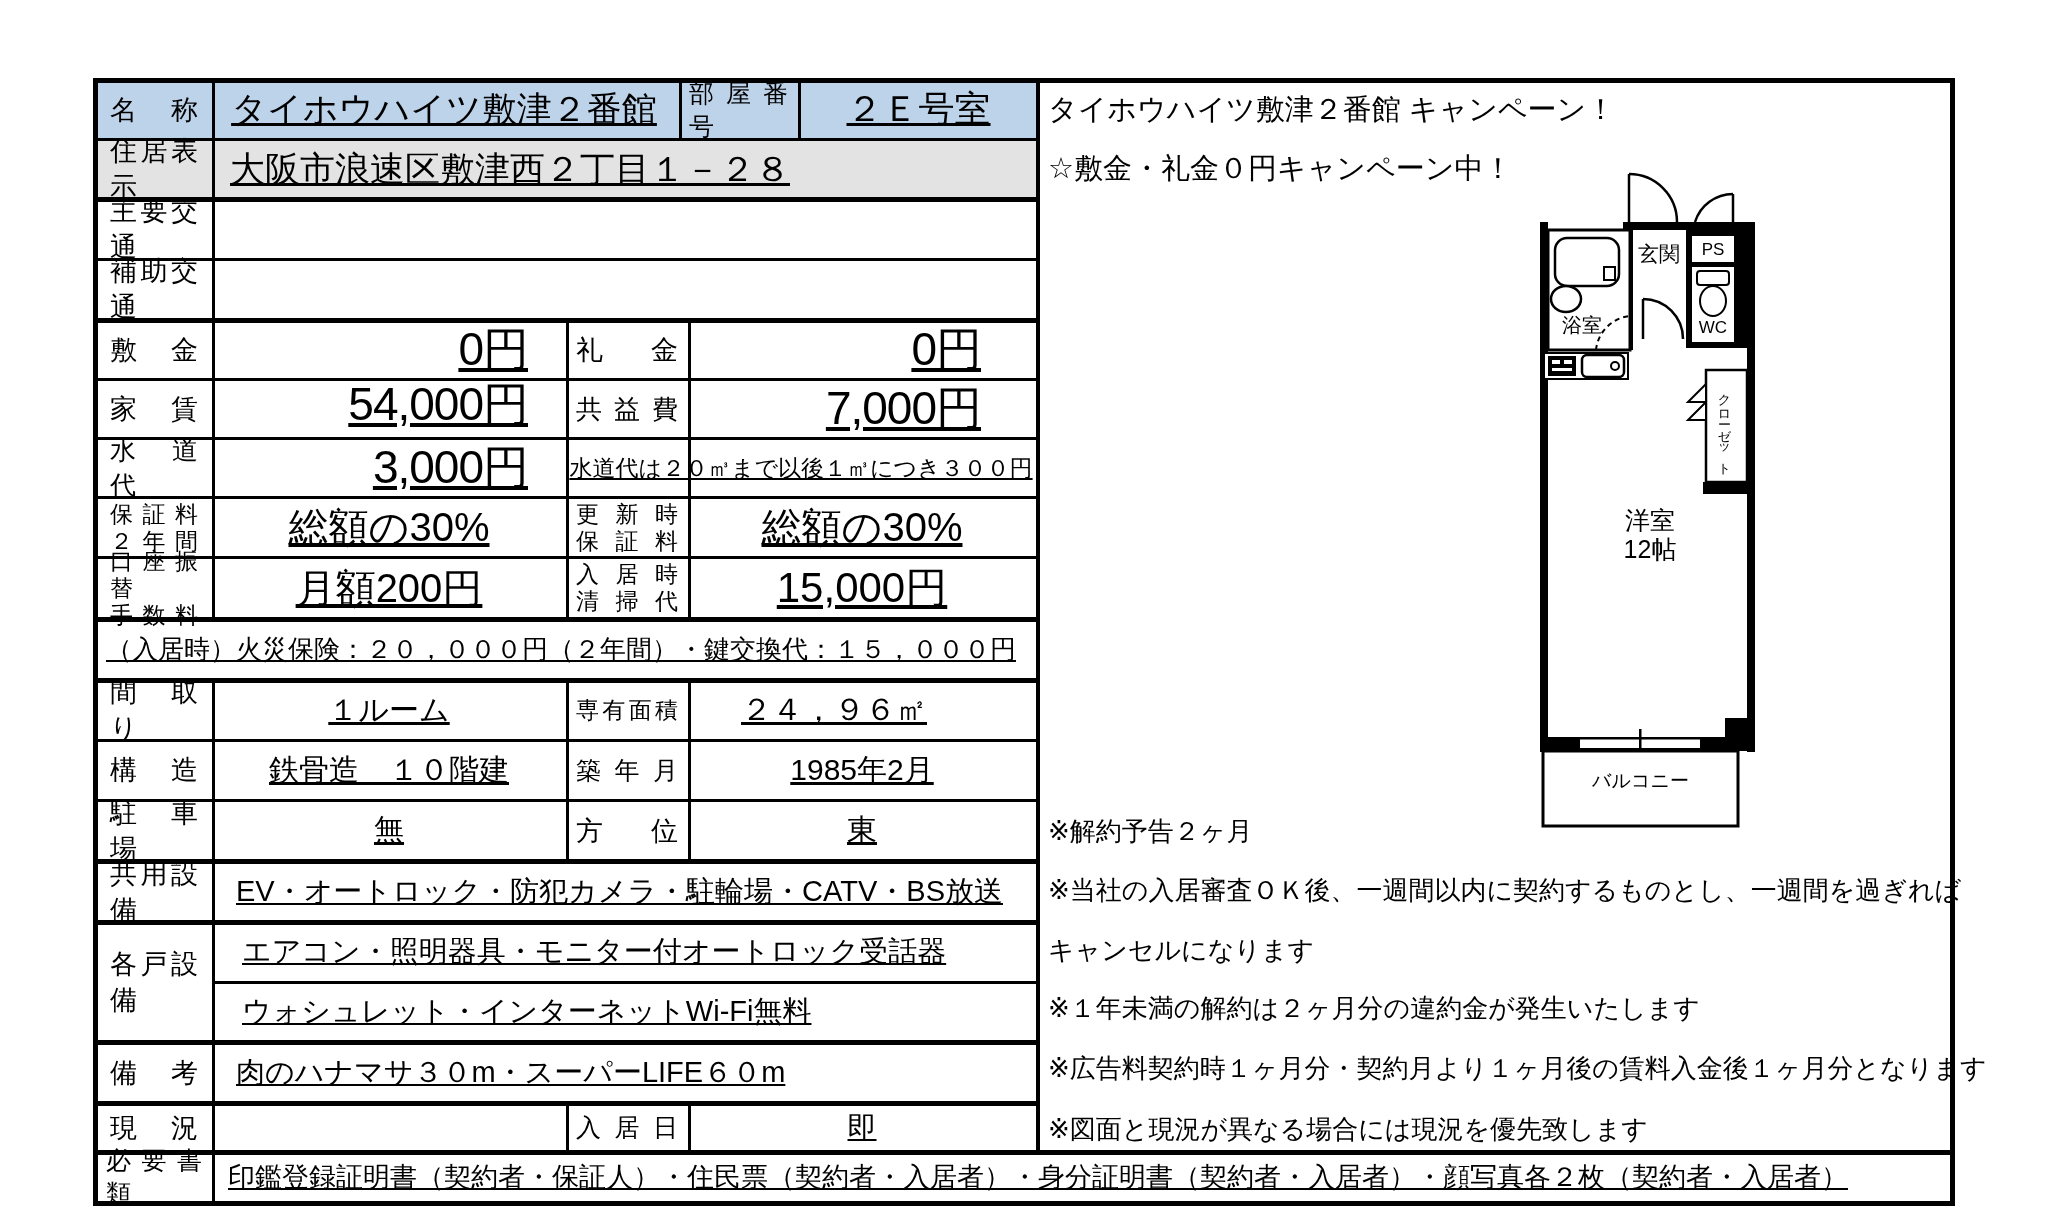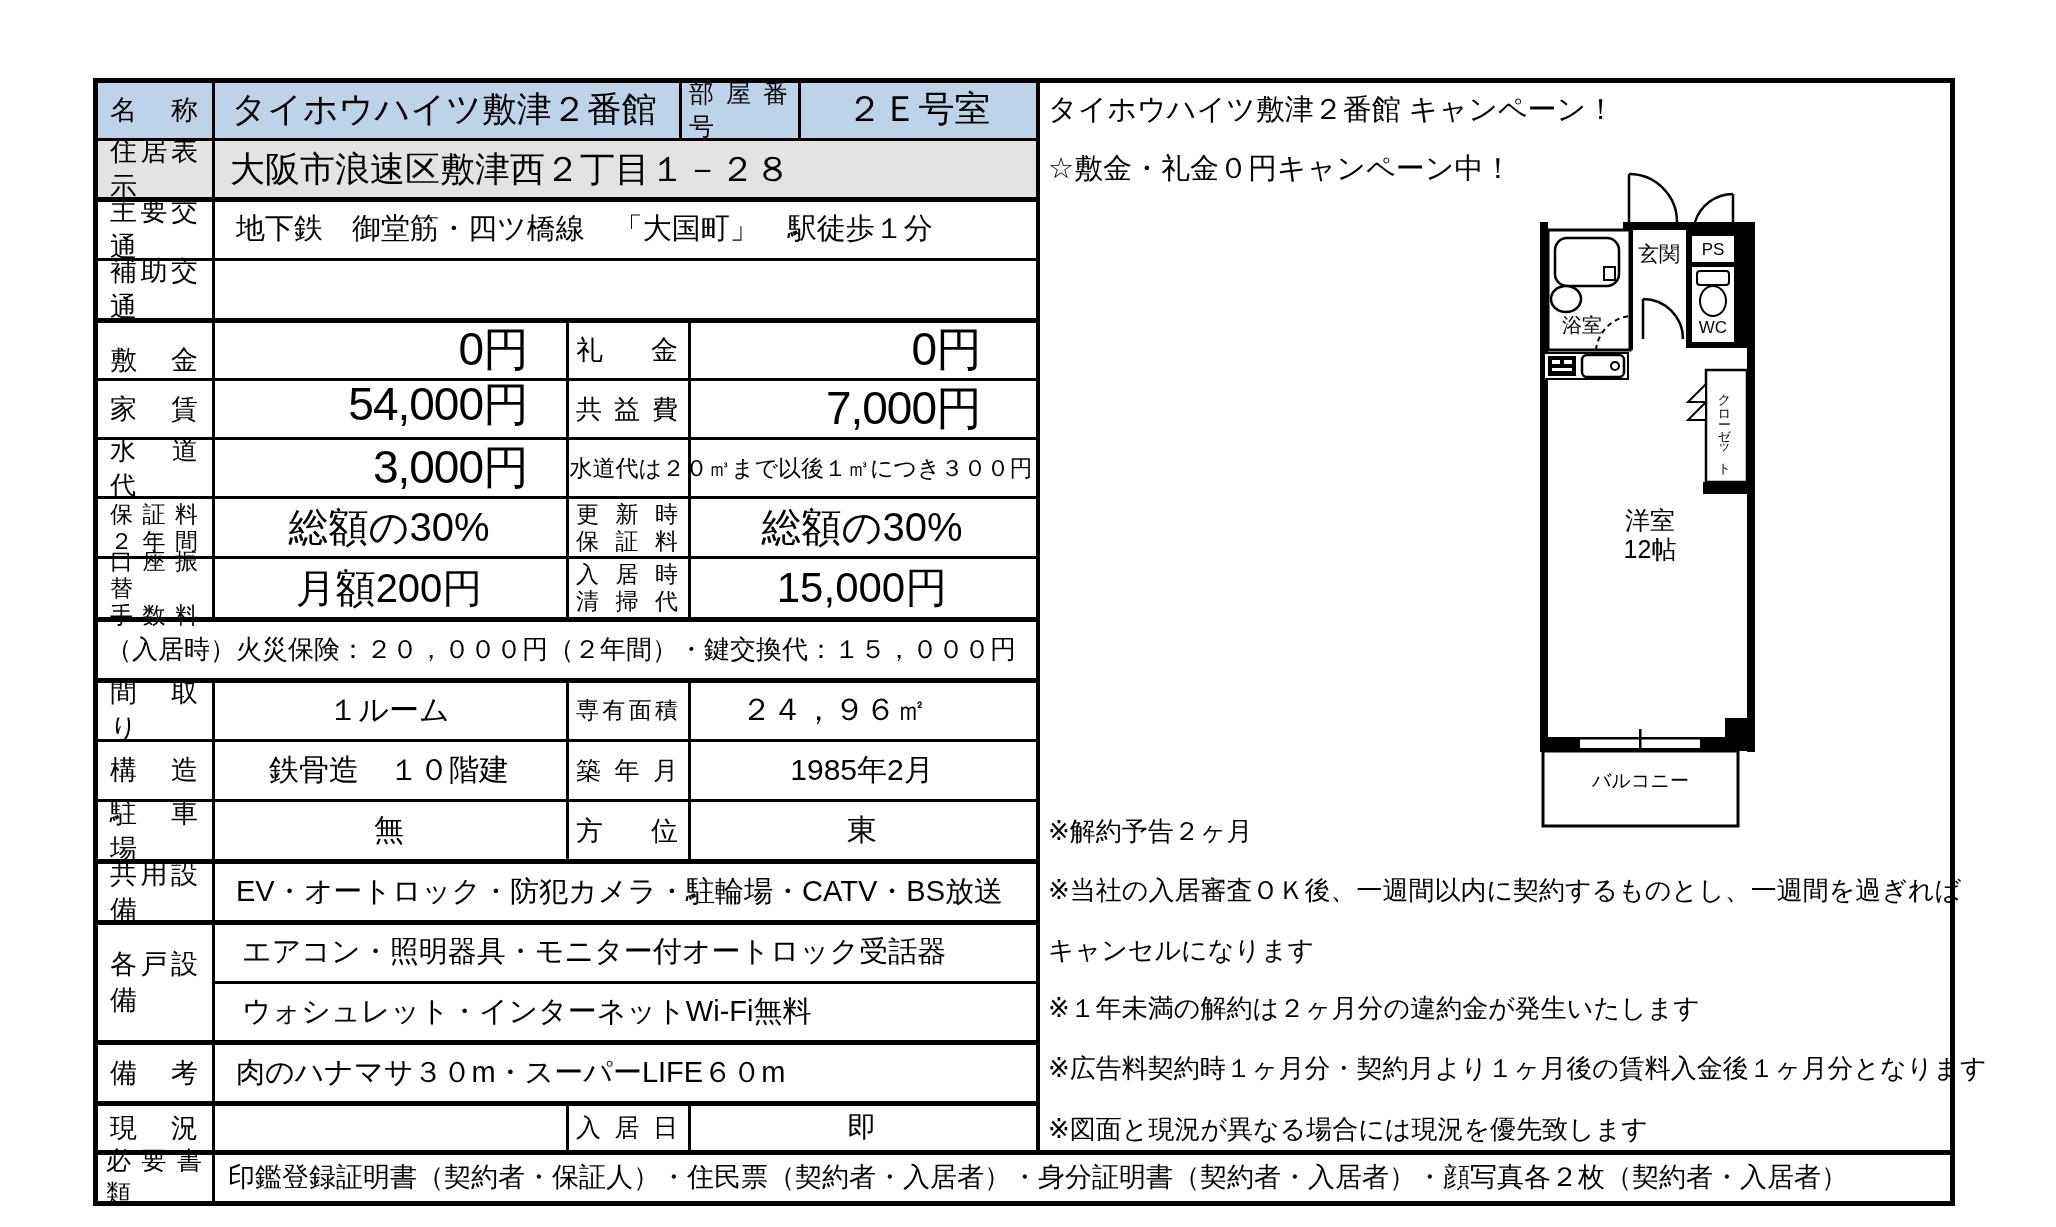--- a/index.html
+++ b/index.html
@@ -5,21 +5,21 @@
   html,body{margin:0;padding:0;}
   body{
     width:2056px;height:1227px;background:#ffffff;color:#000;
     font-family:"Liberation Sans","DejaVu Sans",sans-serif;
     position:relative;overflow:hidden;
   }
   .page{position:absolute;left:0;top:0;width:2056px;height:1227px;}
   .hl,.vl{position:absolute;background:#000;}
   .bg{position:absolute;}
   .cell{position:absolute;display:flex;flex-direction:column;justify-content:center;box-sizing:border-box;}
-  .vcell{position:absolute;display:flex;align-items:center;box-sizing:border-box;white-space:nowrap;}
+  .vcell{position:absolute;display:flex;align-items:center;box-sizing:border-box;white-space:nowrap;text-decoration:underline;}
   .vc{justify-content:center}
   .vr{justify-content:flex-end}
   .vl2{justify-content:flex-start}
   .j{display:block;width:100%;box-sizing:border-box;padding:0 14px;
      text-align:justify;text-align-last:justify;}
   .jp10{padding:0 10px;}
   .lblf{font-size:27px;}
   .lbl2f{font-size:23px;line-height:27px;}
   .big{font-size:46px;letter-spacing:-1px;}
   .mid{font-size:40px;}
@@ -53,32 +53,29 @@
   <div class="cell lblf" style="left:96px;top:141px;width:116px;height:56px;">
       <span class="j">住居表示</span>
     </div>
   <div class="vcell vl2" style="left:212px;top:141px;width:824px;height:56px;font-size:35px;padding-left:18px;">
       <span>大阪市浪速区敷津西２丁目１－２８</span>
     </div>
 
   <div class="cell lblf" style="left:96px;top:200px;width:116px;height:57px;">
       <span class="j">主要交通</span>
     </div>
-  <div class="vcell vl2" style="left:212px;top:200px;width:824px;height:57px;font-size:29px;padding-left:24px;">
-      <span>地下鉄　御堂筋・四ツ橋線　「大国町」　駅徒歩１分</span>
-    </div>
 
   <div class="cell lblf" style="left:96px;top:260px;width:116px;height:58px;">
       <span class="j">補助交通</span>
     </div>
   <div class="vcell vl2" style="left:212px;top:260px;width:824px;height:58px;font-size:29px;padding-left:24px;">
       <span></span>
     </div>
 
-  <div class="cell lblf" style="left:96px;top:331px;width:116px;height:57px;">
+  <div class="cell lblf" style="left:96px;top:321px;width:116px;height:57px;">
       <span class="j">敷 金</span>
     </div>
   <div class="vcell vr big" style="left:212px;top:321px;width:354px;height:57px;padding-right:38px;">
       <span>0円</span>
     </div>
   <div class="cell lblf" style="left:566px;top:321px;width:122px;height:57px;">
       <span class="j jp10">礼 金</span>
     </div>
   <div class="vcell vr big" style="left:688px;top:321px;width:348px;height:57px;padding-right:55px;">
       <span>0円</span>

